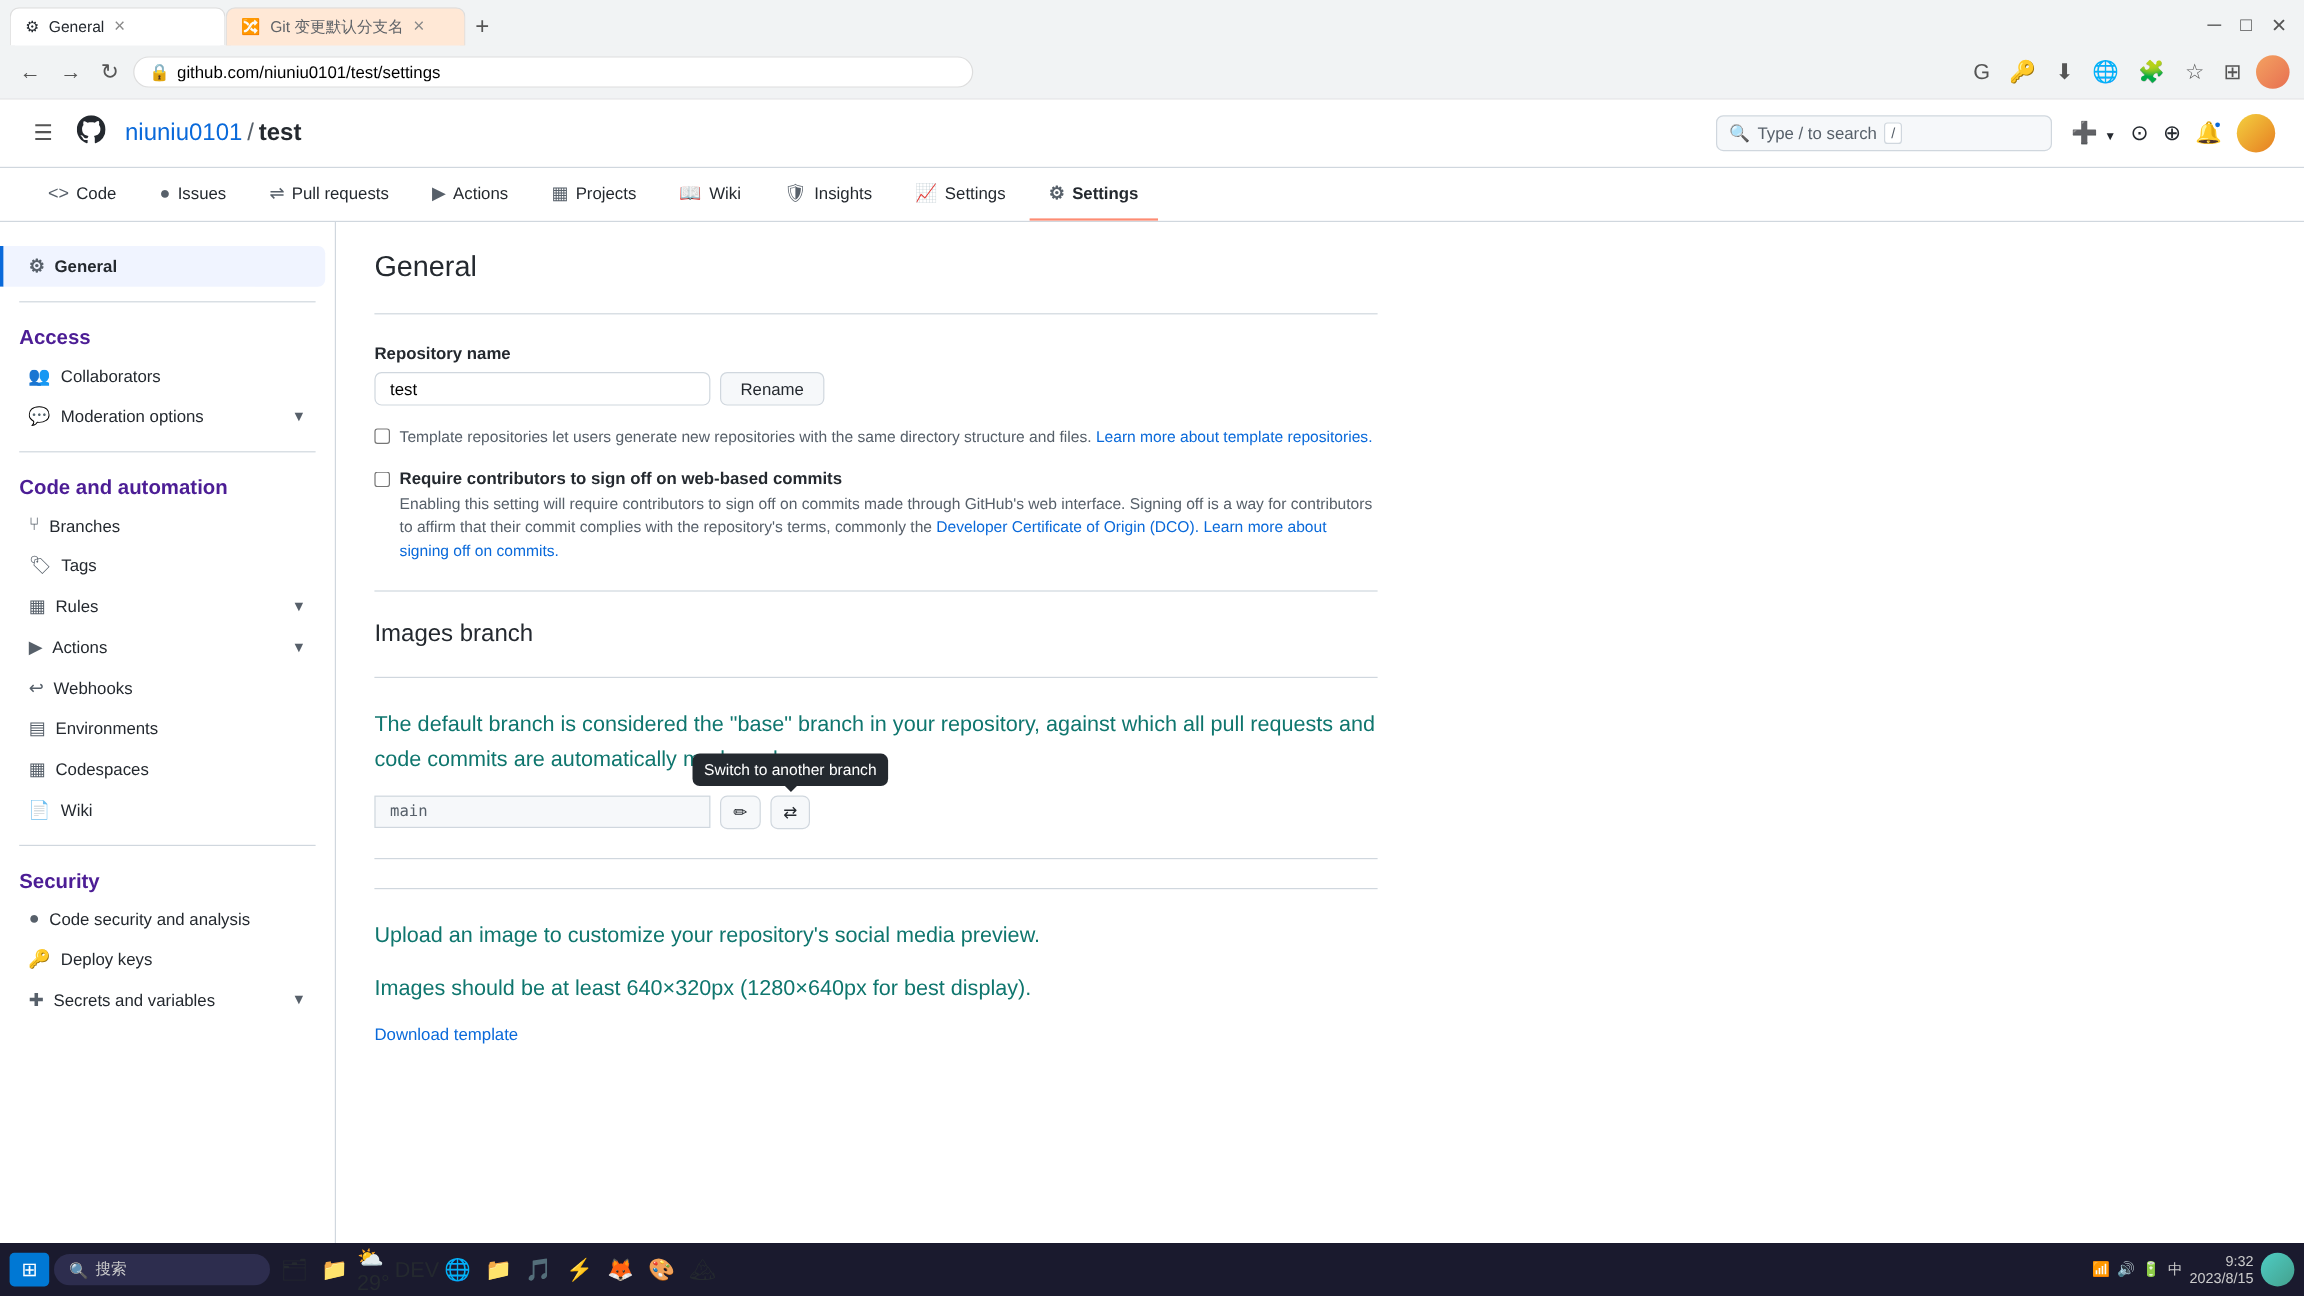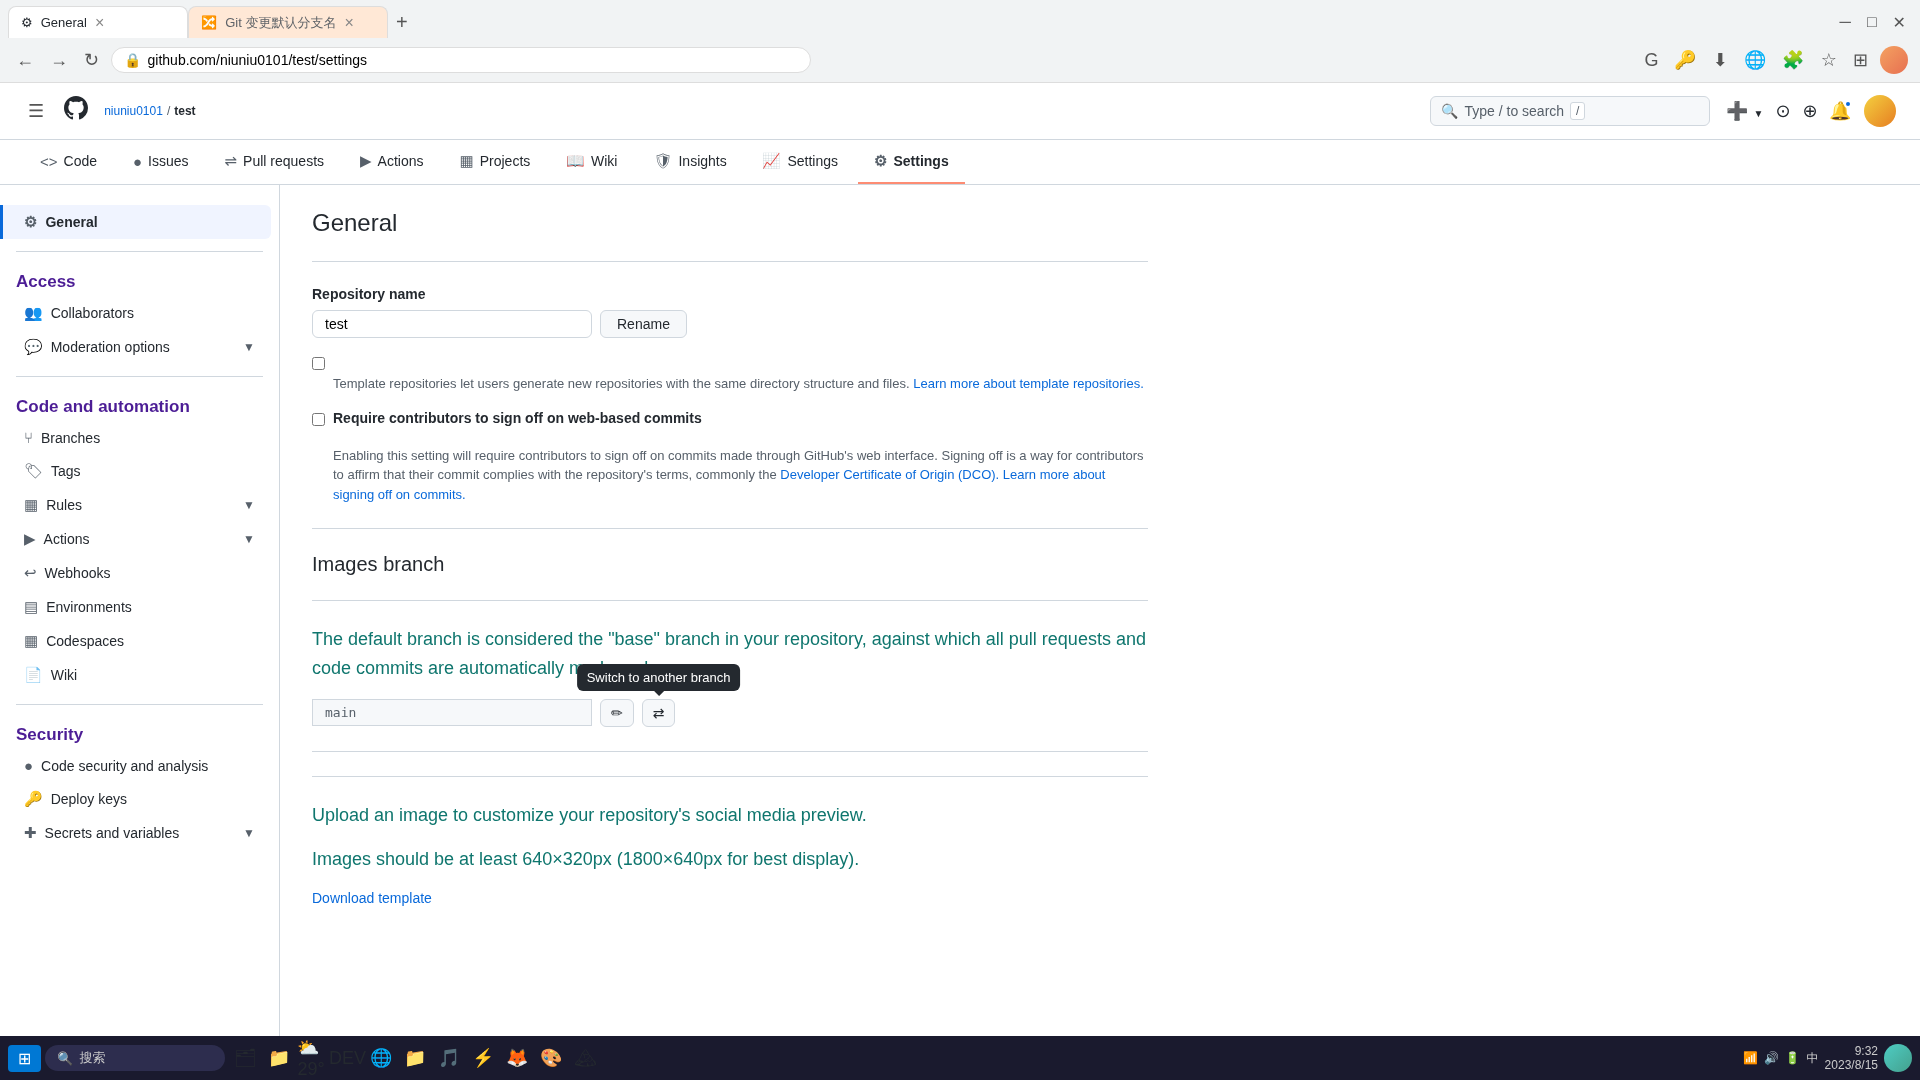--- a/index.html
+++ b/index.html
@@ -21,21 +21,21 @@
     .url-bar { flex: 1; display: flex; align-items: center; background: #fff; border: 1px solid #ddd; border-radius: 20px; padding: 4px 12px; gap: 6px; max-width: 700px; }
     .url-bar input { border: none; outline: none; font-size: 14px; flex: 1; background: transparent; }
     .url-icon { color: #555; font-size: 14px; }
     .browser-actions { margin-left: auto; display: flex; align-items: center; gap: 8px; }
     .browser-btn { background: none; border: none; color: #555; cursor: pointer; font-size: 18px; padding: 4px; }
     .avatar-circle { width: 28px; height: 28px; border-radius: 50%; background: linear-gradient(135deg, #f4a261, #e76f51); }
 
     
     .gh-header { display: flex; align-items: center; padding: 12px 24px; border-bottom: 1px solid #d0d7de; gap: 16px; background: #fff; }
     .gh-logo { color: #24292f; font-size: 24px; }
-    .gh-breadcrumb { display: flex; align-items: center; gap: 4px; font-size: 12px; }
+    .gh-breadcrumb { display: flex; align-items: center; gap: 4px; font-size: 20px; }
     .gh-breadcrumb a { color: #0969da; text-decoration: none; }
     .gh-breadcrumb span { color: #57606a; }
     .gh-search { display: flex; align-items: center; background: #f6f8fa; border: 1px solid #d0d7de; border-radius: 6px; padding: 5px 10px; gap: 6px; margin-left: auto; min-width: 280px; color: #57606a; font-size: 14px; cursor: pointer; }
     .gh-search-kbd { background: #fff; border: 1px solid #d0d7de; border-radius: 3px; padding: 1px 5px; font-size: 12px; }
     .gh-header-actions { display: flex; align-items: center; gap: 12px; }
     .gh-header-btn { background: none; border: none; cursor: pointer; color: #24292f; font-size: 18px; position: relative; }
     .notification-dot { width: 8px; height: 8px; background: #0969da; border-radius: 50%; position: absolute; top: 0; right: 0; border: 2px solid #fff; }
     .gh-avatar { width: 32px; height: 32px; border-radius: 50%; background: linear-gradient(135deg, #f4d03f, #e67e22); cursor: pointer; }
 
     
@@ -61,21 +61,21 @@
     .page-title { font-size: 24px; font-weight: 400; margin-bottom: 16px; }
     .section-divider { border: none; border-top: 1px solid #d0d7de; margin: 24px 0; }
     .field-label { font-weight: 600; margin-bottom: 8px; }
     .field-row { display: flex; align-items: center; gap: 8px; margin-bottom: 16px; }
     .text-input { border: 1px solid #d0d7de; border-radius: 6px; padding: 5px 12px; font-size: 14px; outline: none; background: #fff; }
     .btn { padding: 5px 16px; font-size: 14px; border-radius: 6px; cursor: pointer; border: 1px solid; font-weight: 500; }
     .btn-default { background: #f6f8fa; border-color: #d0d7de; color: #24292f; }
     .checkbox-row { display: flex; align-items: flex-start; gap: 8px; margin-bottom: 16px; }
     .checkbox-row input[type="checkbox"] { margin-top: 3px; cursor: pointer; }
     .checkbox-label { font-weight: 600; margin-bottom: 4px; }
-    .checkbox-desc { font-size: 13px; color: #57606a; line-height: 1.5; margin-top: 20px; }
+    .checkbox-desc { font-size: 13px; color: #57606a; line-height: 1.5; }
     .link { color: #0969da; text-decoration: none; }
 
     .section-title { font-size: 20px; font-weight: 400; margin-bottom: 8px; }
     .section-desc { font-size: 18px; color: #0f766e; margin-bottom: 16px; line-height: 1.6; }
 
     
     .branch-input-row { display: flex; align-items: center; gap: 8px; }
     .branch-input { border: 1px solid #d0d7de; border-radius: 0; padding: 5px 12px; font-size: 13px; font-family: monospace; color: #57606a; background: #f6f8fa; outline: none; }
     .icon-btn { border: 1px solid #d0d7de; border-radius: 6px; padding: 5px 10px; background: #f6f8fa; cursor: pointer; font-size: 14px; color: #24292f; }
 
@@ -348,21 +348,21 @@
           <div class="tooltip-box">Switch to another branch</div>
         </div>
       </div>
     </div>
 
     <hr class="section-divider">
 
     <div>
       <hr class="section-divider">
       <p class="section-desc">Upload an image to customize your repository's social media preview.</p>
-      <p class="section-desc">Images should be at least 640×320px (1800×640px for best display).</p>
+      <p class="section-desc">Images should be at least 640×320px (1280×640px for best display).</p>
       <a class="link">Download template</a>
     </div>
   </div>
 </div>
 
 <div class="taskbar">
   <button class="taskbar-start">⊞</button>
   <div class="taskbar-search">
     <span>🔍</span>
     <span>搜索</span>

